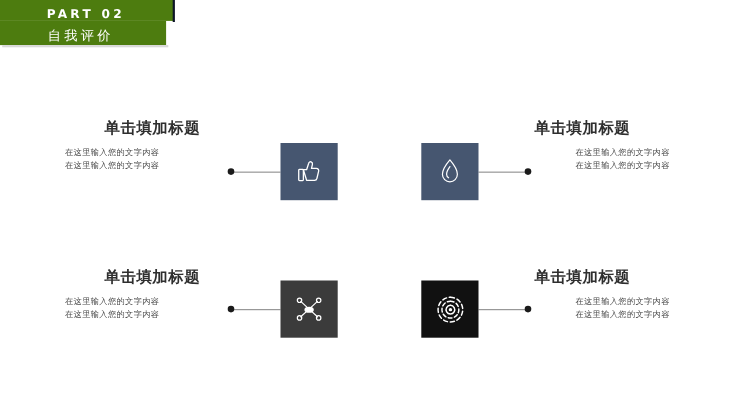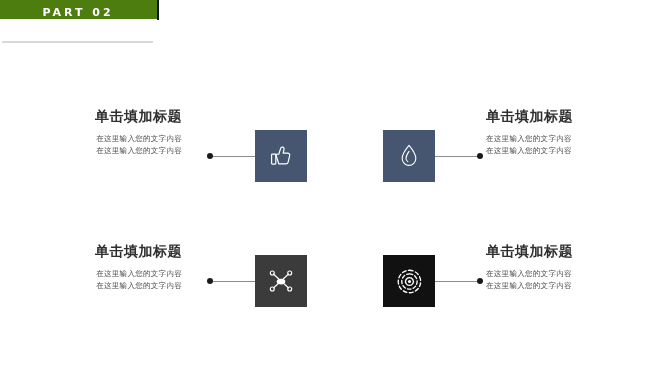--- a/index.html
+++ b/index.html
@@ -81,20 +81,21 @@
     font-weight: 700;
     color: #2f2f2f;
     margin-bottom: 7px;
     letter-spacing: 0.5px;
   }
   .text-block .tb-line {
     font-size: 7.5px;
     color: #4a4a4a;
     line-height: 12px;
     letter-spacing: 0.3px;
+    text-align: center;
   }
   .align-right { text-align: right; }
   .align-left  { text-align: left; }
 
   #tb-tl { left: 22px;  top: 108px; }
   #tb-tr { left: 486px; top: 108px; }
   #tb-bl { left: 22px;  top: 243px; }
   #tb-br { left: 486px; top: 243px; }
 
   
@@ -136,20 +137,23 @@
   #dot-br { left: 477px; top: 278px; }
 </style>
 </head>
 <body>
 
 <div id="header">
   <div class="bar" id="bar-part">
     <span>PART  02</span>
   </div>
   <div id="bar-edge"></div>
+  <div class="bar" id="bar-title">
+    <span>自我评价</span>
+  </div>
   <div id="bar-shadow"></div>
 </div>
 
 <div class="text-block align-right" id="tb-tl">
   <div class="tb-title">单击填加标题</div>
   <div class="tb-line">在这里输入您的文字内容</div>
   <div class="tb-line">在这里输入您的文字内容</div>
 </div>
 
 <div class="text-block align-left" id="tb-tr">

